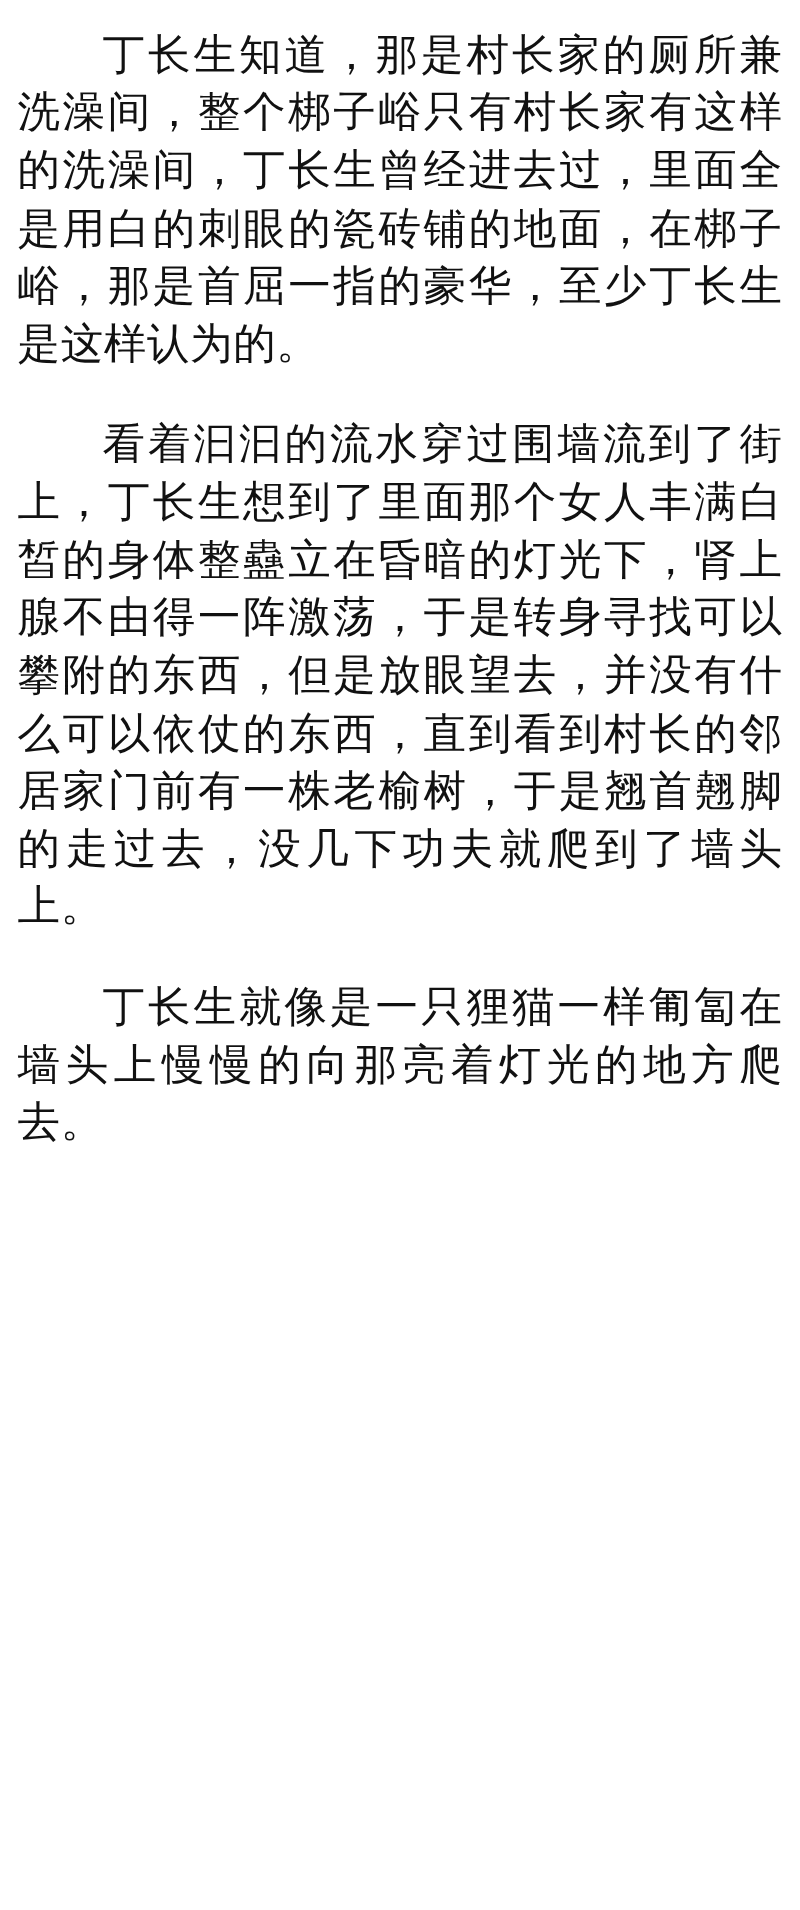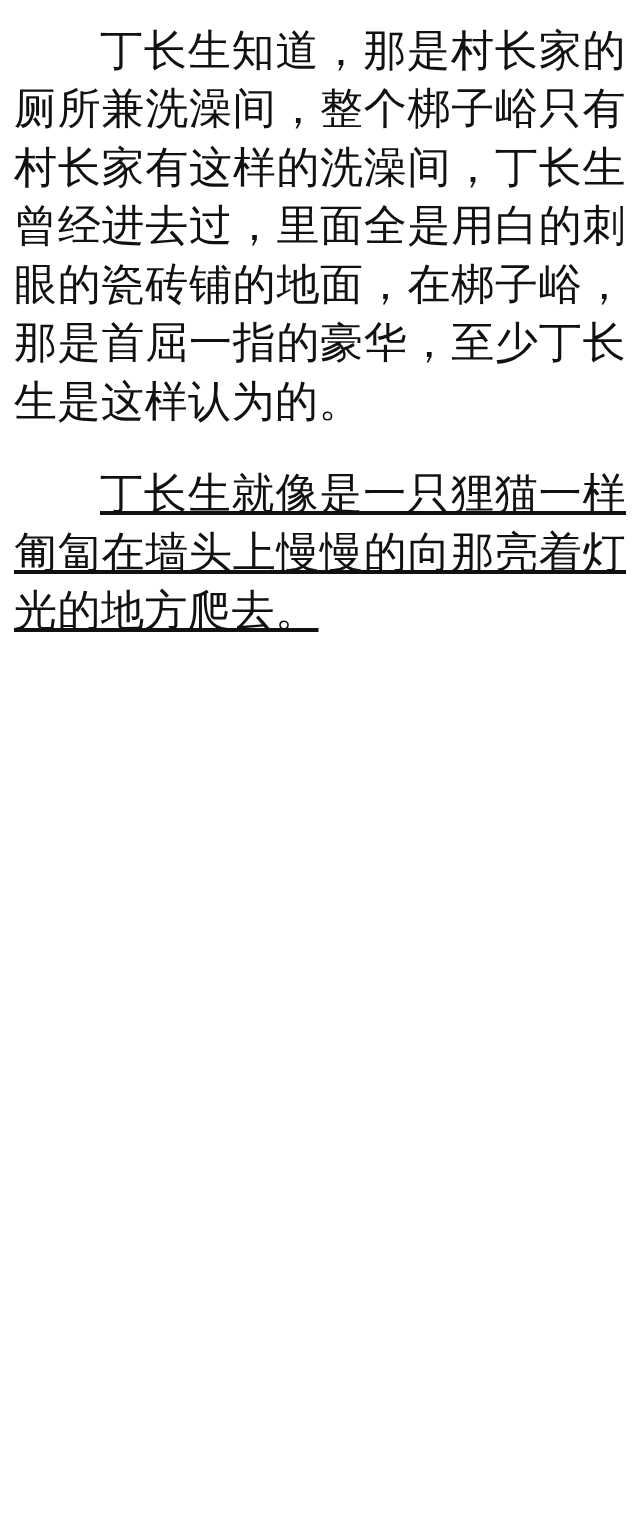--- a/index.html
+++ b/index.html
@@ -14,33 +14,33 @@
   }
   .page {
     width: 640px;
     min-height: 1528px;
     box-sizing: border-box;
     padding: 22px 14px 18px 14px;
     background: #ffffff;
   }
   .para {
     margin: 0 0 34px 0;
-    font-size: 43px;
+    font-size: 34px;
     line-height: 1.36;
     color: #111111;
     text-indent: 2em;
     text-align: justify;
     text-justify: inter-character;
     letter-spacing: 0.5px;
     font-weight: 400;
   }
   .para:last-child {
     margin-bottom: 15px;
-    text-decoration: underline;
   }
 </style>
 </head>
 <body>
 
 <div class="page">
   <p class="para">丁长生知道，那是村长家的厕所兼洗澡间，整个梆子峪只有村长家有这样的洗澡间，丁长生曾经进去过，里面全是用白的刺眼的瓷砖铺的地面，在梆子峪，那是首屈一指的豪华，至少丁长生是这样认为的。</p>
+  <p class="para">看着汩汩的流水穿过围墙流到了街上，丁长生想到了里面那个女人丰满白皙的身体整蠱立在昏暗的灯光下，肾上腺不由得一阵激荡，于是转身寻找可以攀附的东西，但是放眼望去，并没有什么可以依仗的东西，直到看到村长的邻居家门前有一株老榆树，于是翘首翹脚的走过去，没几下功夫就爬到了墙头上。</p>
   <p class="para">丁长生就像是一只狸猫一样匍匐在墙头上慢慢的向那亮着灯光的地方爬去。</p>
 </div>
 
 </body></html>

